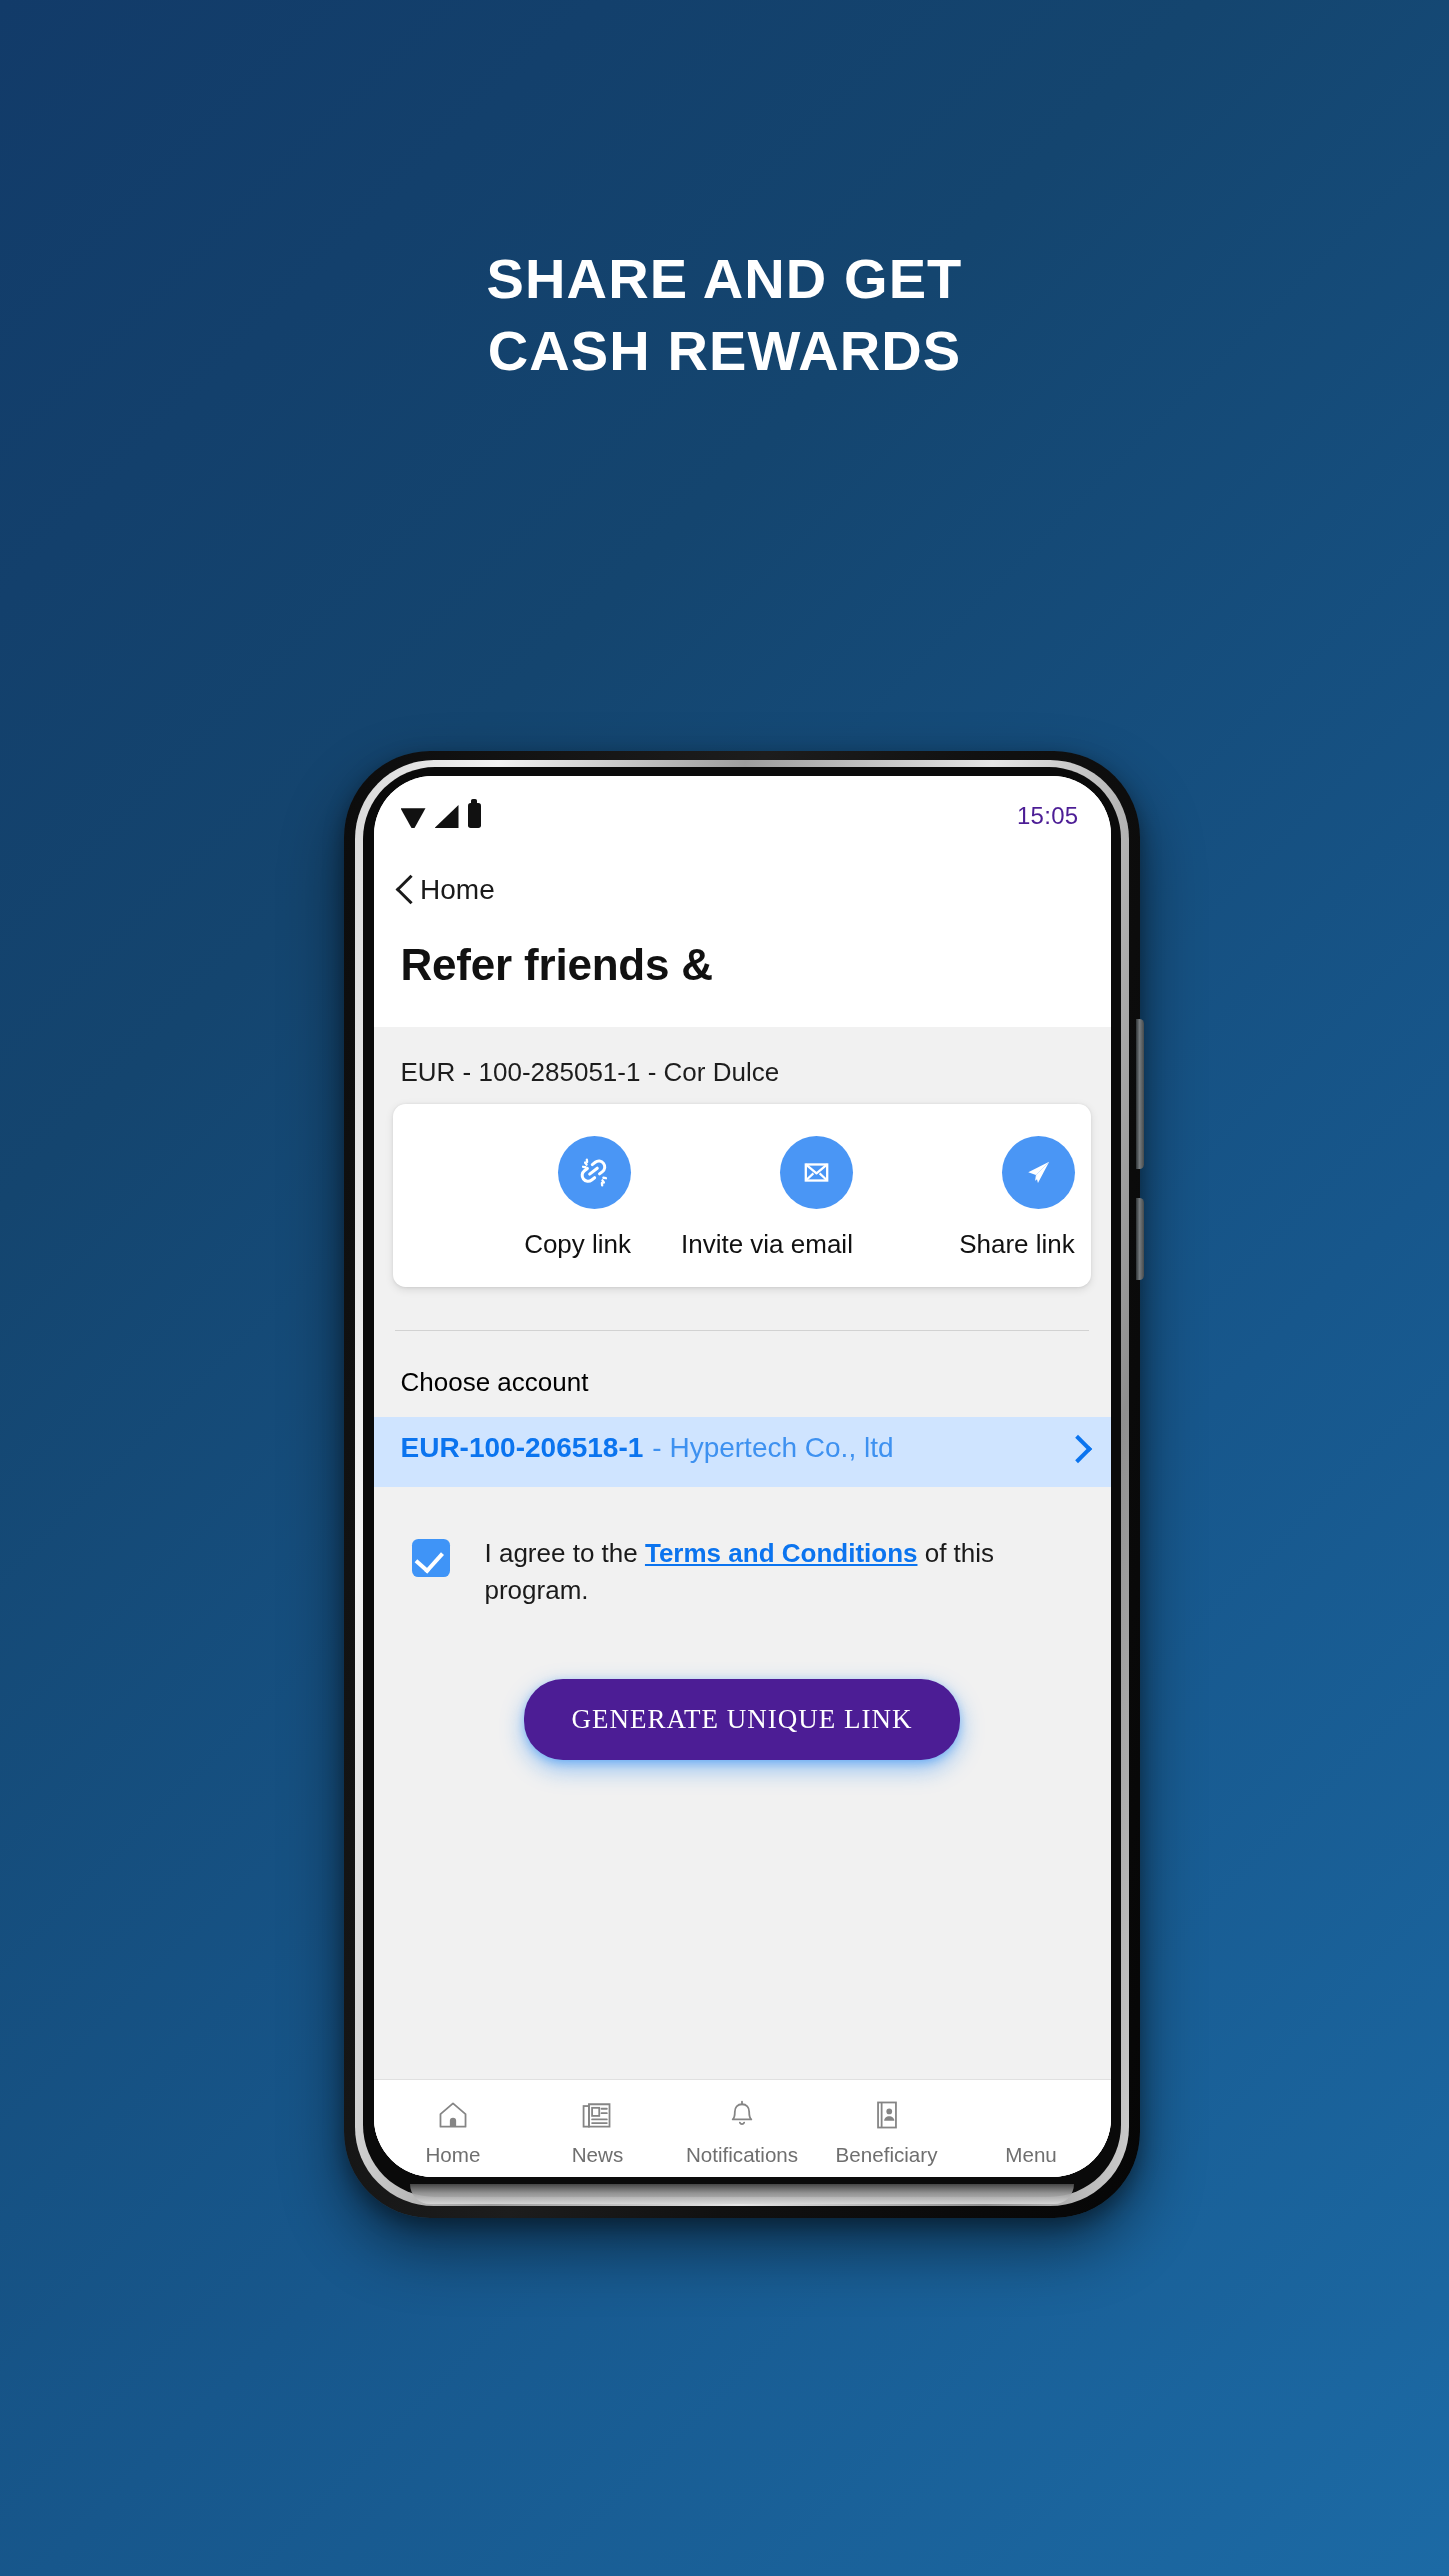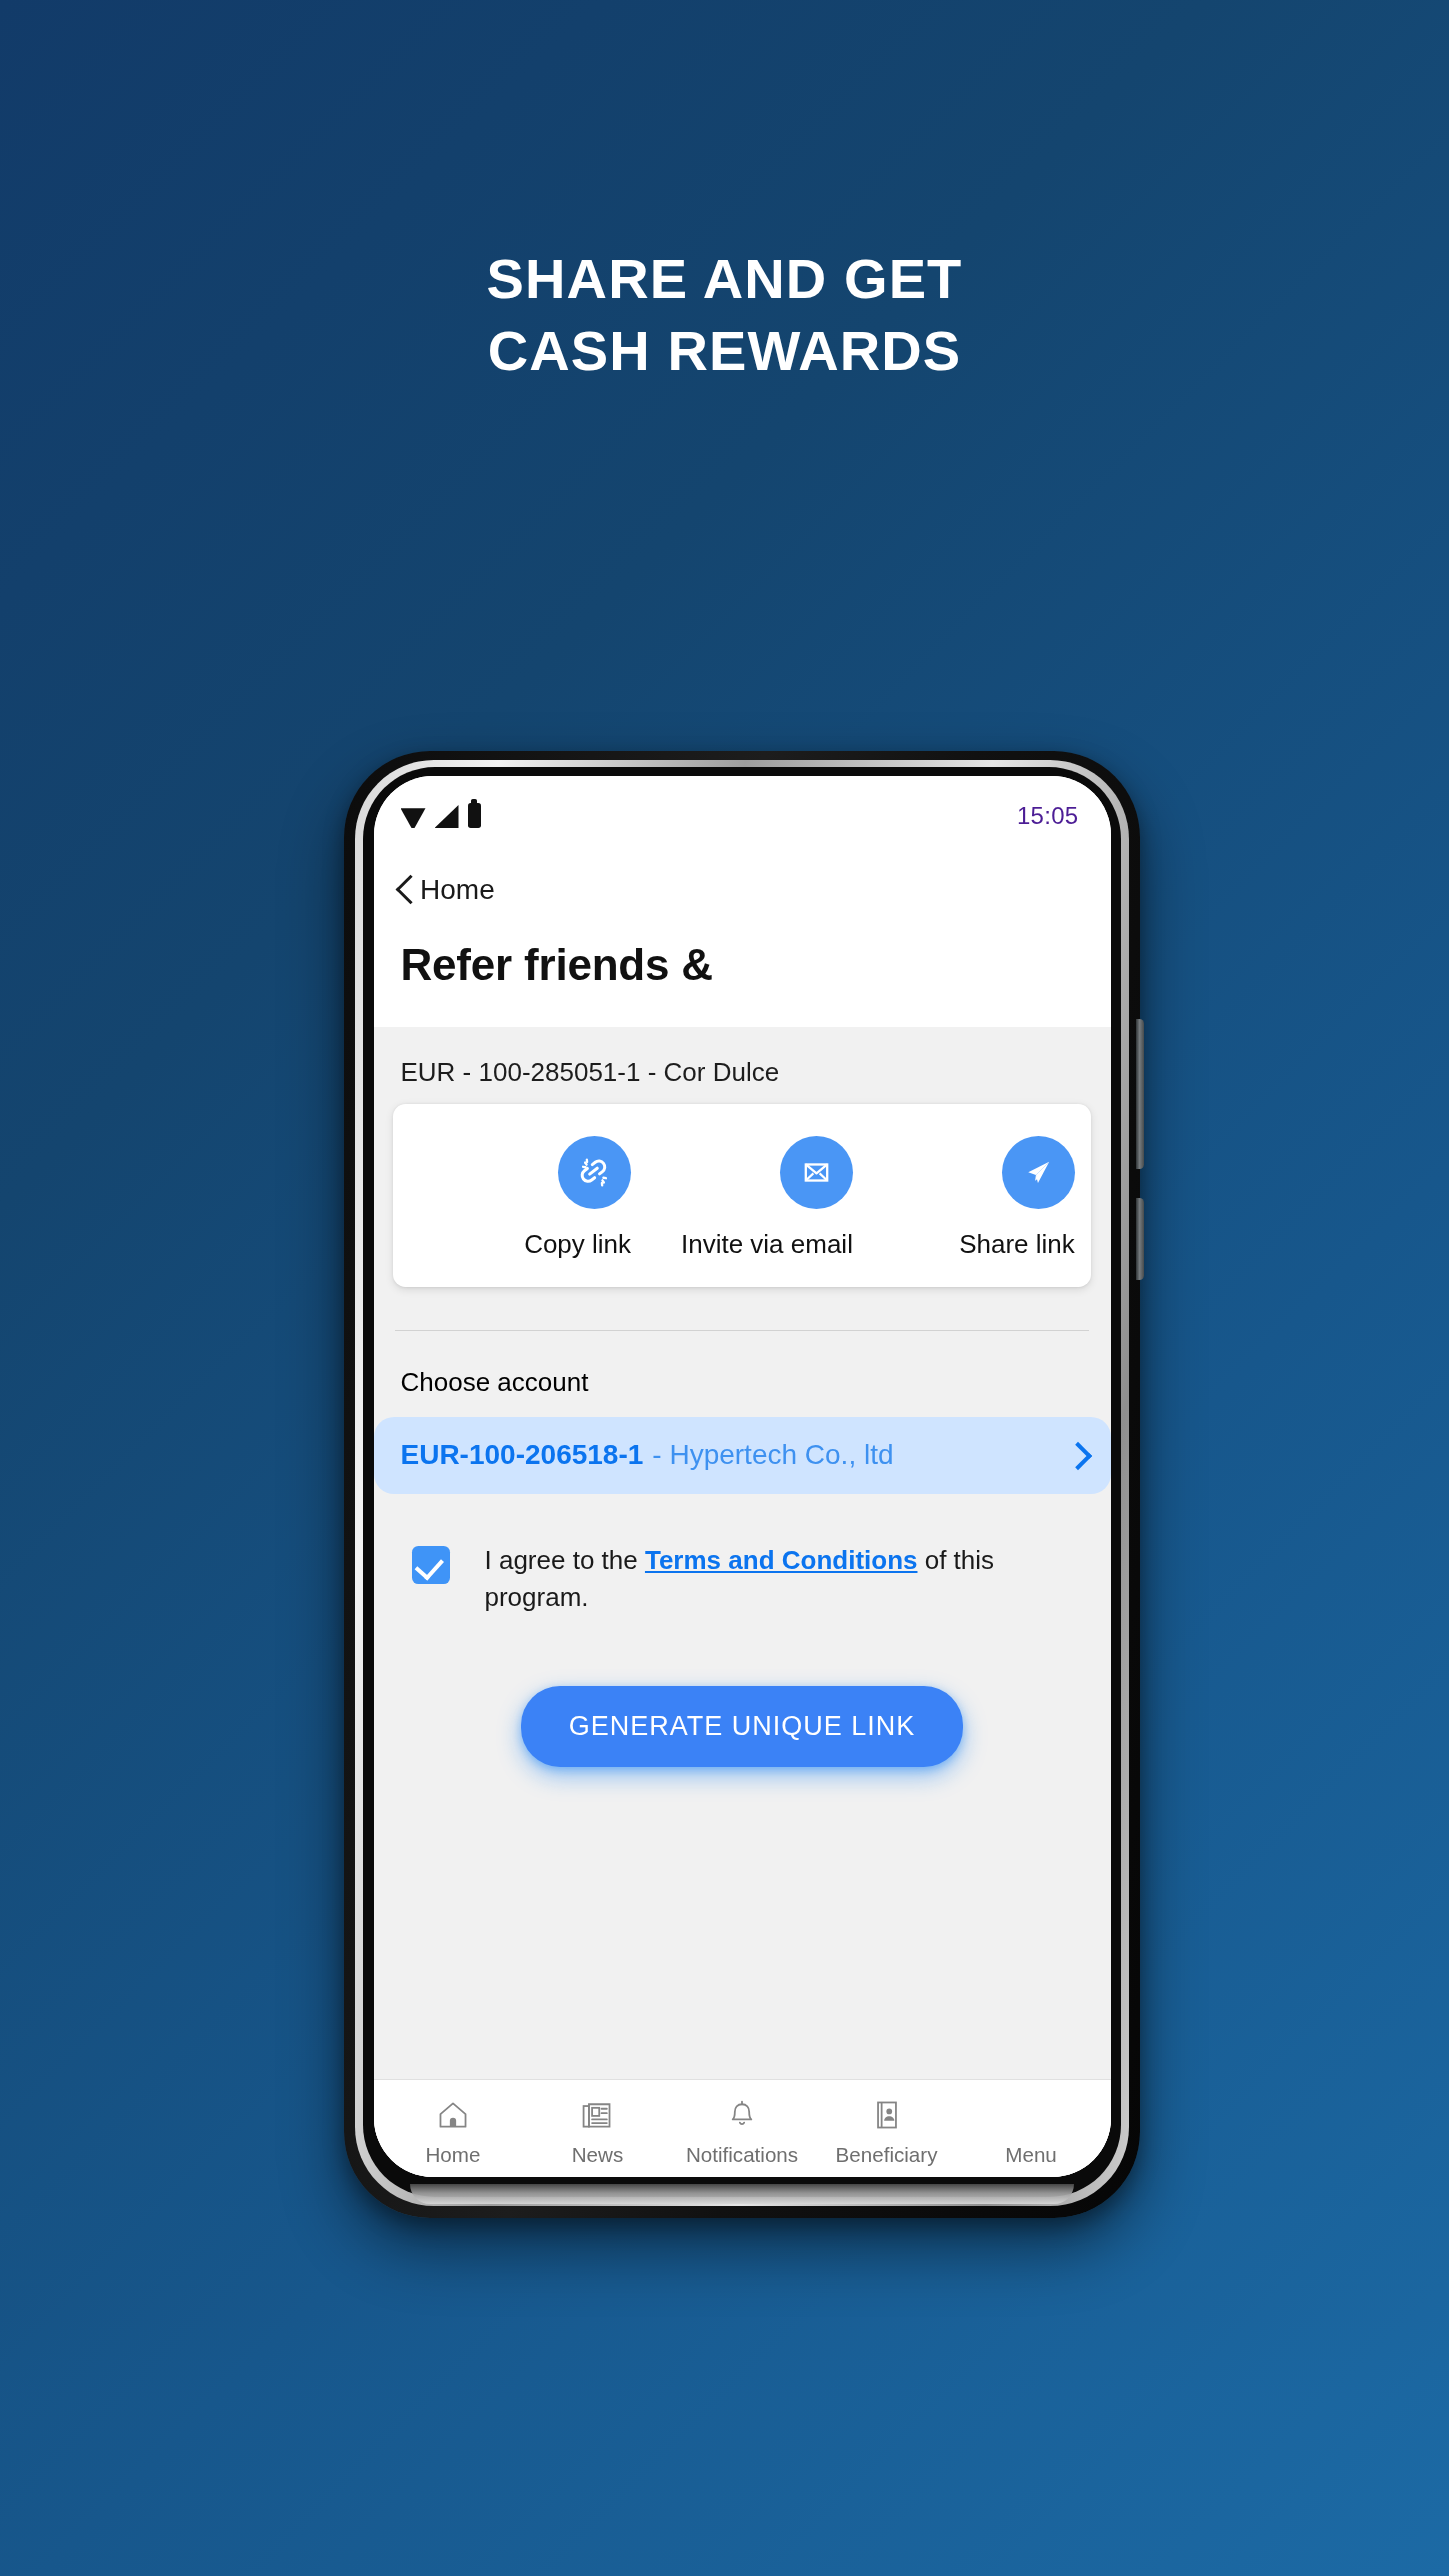--- a/index.html
+++ b/index.html
@@ -223,25 +223,24 @@
 
   .choose-label {
     padding: 36px 27px 19.7px 27px;
     font-size: 26px;
     color: #000000;
   }
 
   
   .account-row {
     background: #cfe4ff;
-    padding: 22px 23px 23px 27px;
+    padding: 15px 23px 23px 27px;
     display: flex;
     align-items: center;
     gap: 9px;
-    border-radius: 20px;
   }
   .acct-num {
     font-size: 28px;
     font-weight: bold;
     color: #0b74ef;
     white-space: nowrap;
   }
   .acct-name {
     font-size: 28px;
     color: #3e91f0;
@@ -297,30 +296,30 @@
     font-weight: bold;
   }
 
   
   .cta-wrap {
     display: flex;
     justify-content: center;
     padding-top: 70px;
   }
   .cta-btn {
-    background: #3b82f6;
+    background: #4c1d95;
     color: #ffffff;
     font-size: 27px;
     letter-spacing: 1px;
     border: none;
     border-radius: 39px;
     padding: 25px 48px;
     box-shadow: 0 9px 23px rgba(11,124,245,0.42), 0 2.7px 8px rgba(11,124,245,0.32);
     cursor: pointer;
-    font-family: Liberation Sans, sans-serif;
+    font-family: Liberation Serif, serif;
   }
 
   .spacer { flex: 1 1 auto; min-height: 0; }
 
   
   .bottomnav {
     flex: 0 0 98px;
     background: #ffffff;
     border-top: 0.9px solid #e0e0e0;
     display: flex;

